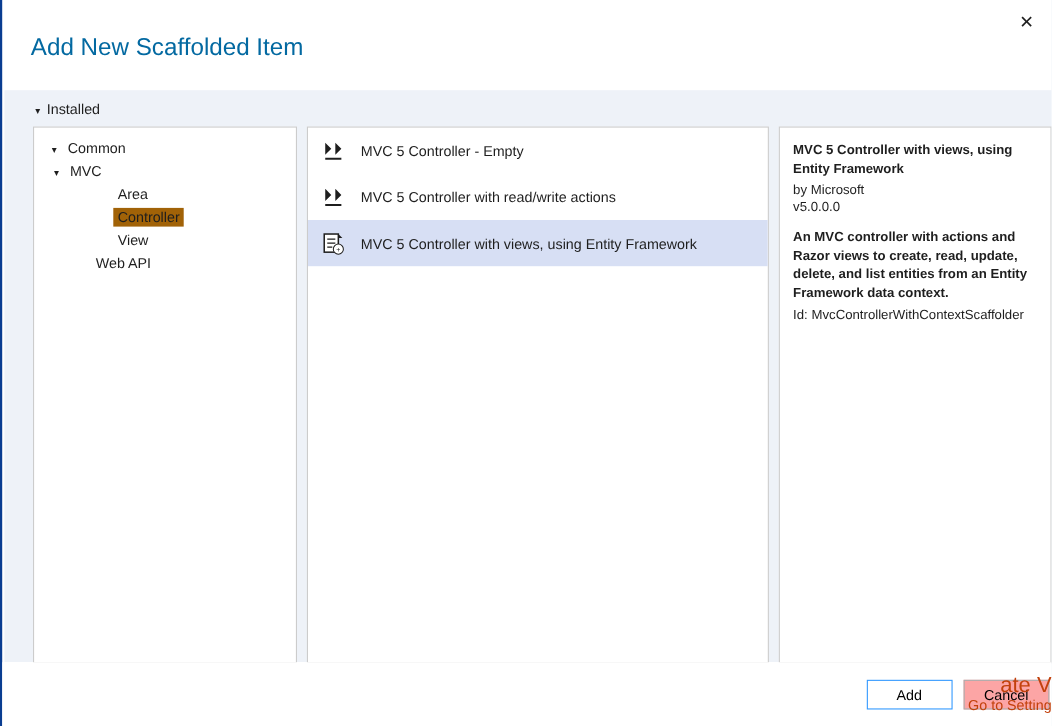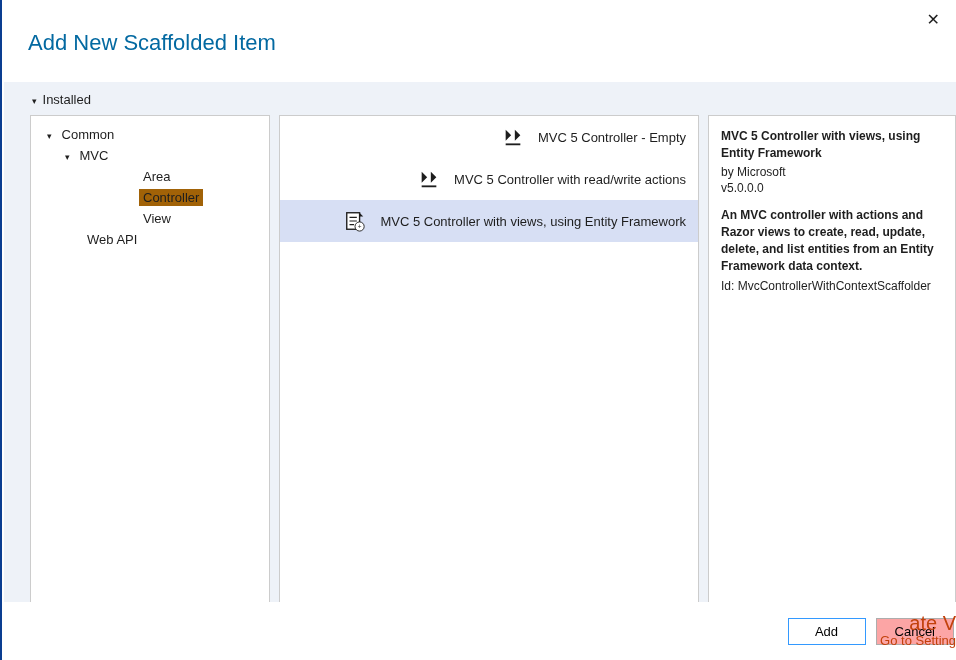--- a/index.html
+++ b/index.html
@@ -52,38 +52,37 @@
   background: #fff;
   border: 1px solid #ccc;
   padding: 8px 0;
 }
 .tree-panel .tree-node {
   padding: 3px 4px 3px 16px;
   cursor: pointer;
   white-space: nowrap;
 }
 .tree-panel .depth1 { padding-left: 16px; }
-.tree-panel .depth2 { padding-left: 34px; }
-.tree-panel .depth3 { padding-left: 108px; }
+.tree-panel .depth2 { padding-left: 18px; }
+.tree-panel .depth3 { padding-left: 72px; }
 .tree-panel .tree-label { padding: 1px 4px; }
 .tree-panel .selected .tree-label { background: #a16207; }
 .list-panel {
   flex: 1;
   background: #fff;
   border: 1px solid #ccc;
   overflow-y: auto;
   min-width: 400px;
 }
 .list-item {
   display: flex;
   align-items: center;
   padding: 10px 12px;
   cursor: pointer;
   gap: 14px;
-  justify-content: flex-end;
 }
 .list-item.selected { background: #d7dff4; }
 .list-item .item-icon { width: 22px; height: 22px; flex-shrink: 0; }
 .list-item .item-label { font-size: 13px; }
 .detail-panel {
   width: 248px;
   background: #fff;
   border: 1px solid #ccc;
   padding: 12px 12px;
   font-size: 12px;

